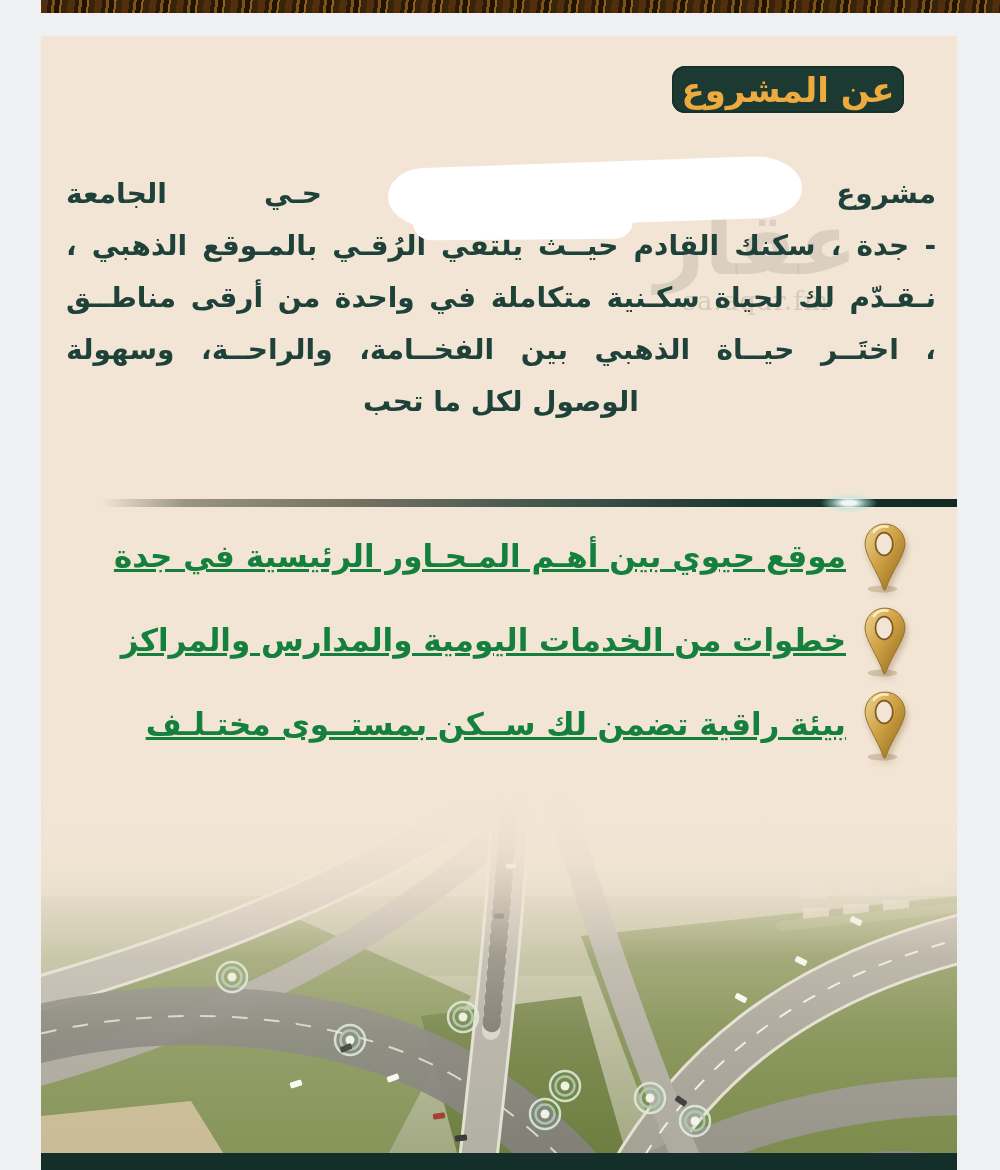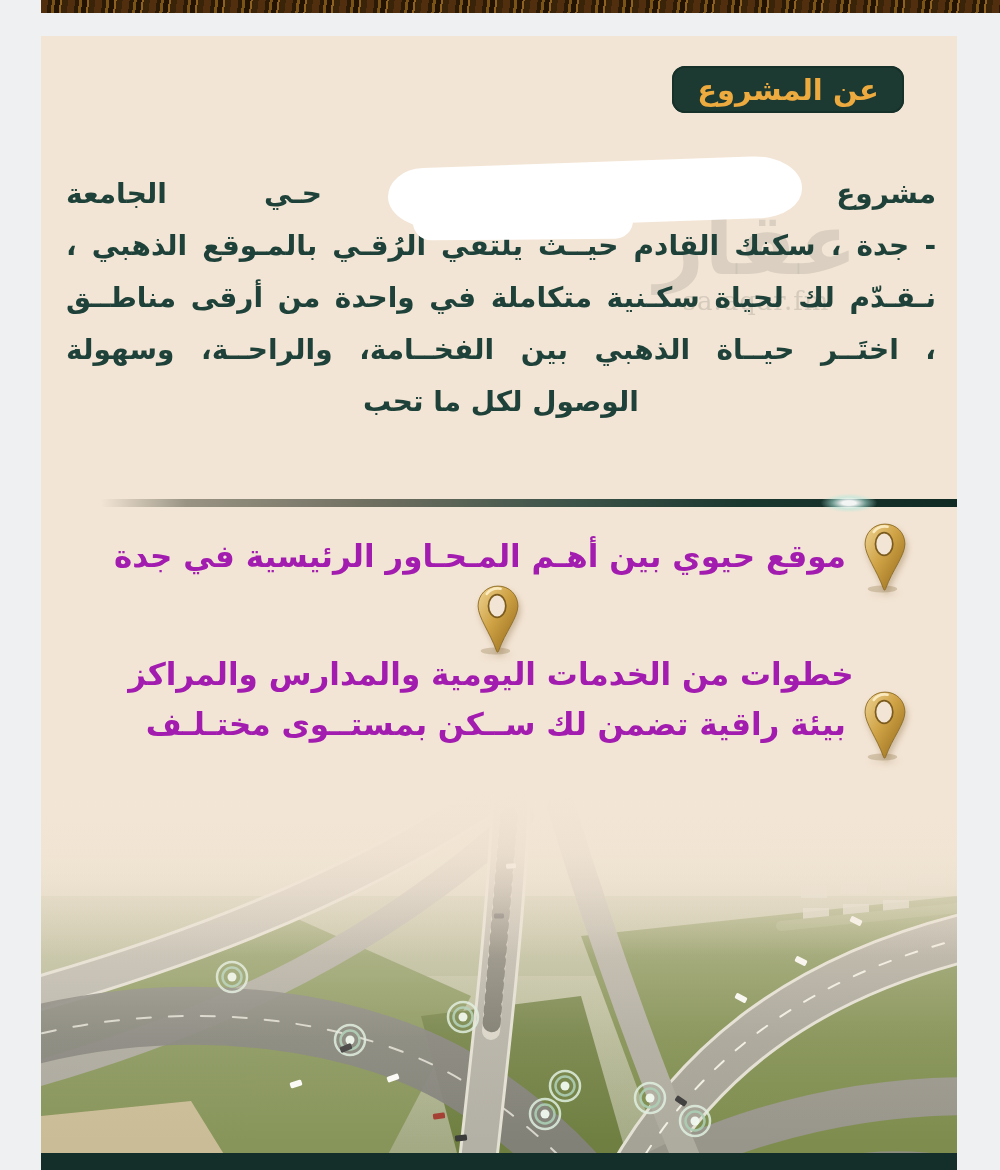--- a/index.html
+++ b/index.html
@@ -30,21 +30,21 @@
 
   
   .badge{
     position:absolute;top:66px;left:672px;width:232px;height:47px;
     background:#1d3a32;border-radius:13px;
     display:flex;align-items:center;justify-content:center;
     box-shadow:0 0 0 2px #16302a inset;
     z-index:4;
   }
   .badge span{
-    color:#edaa3f;font-size:29px;font-weight:bold;direction:rtl;
+    color:#edaa3f;font-size:34px;font-weight:bold;direction:rtl;
     letter-spacing:.5px;
     text-align:center;
   }
 
   
   .watermark{
     position:absolute;left:600px;top:160px;width:230px;z-index:1;
     text-align:center;pointer-events:none;
   }
   .wm-ar{
@@ -101,24 +101,25 @@
   }
 
   
   .feature{
     position:absolute;left:30px;right:46px;height:78px;z-index:2;
     direction:rtl;display:flex;align-items:center;justify-content:flex-start;
   }
   .pin{width:52px;height:74px;margin-left:13px;flex:0 0 auto;display:block;
        filter:drop-shadow(2px 4px 3px rgba(120,90,40,.35));}
   .ftext{
-    font-size:31px;font-weight:bold;color:#a21caf;line-height:1.2;
+    font-size:31px;font-weight:bold;color:#15803d;line-height:1.2;
     white-space:nowrap;
-  }
-  .f1{top:482px;} .f2{top:546px;flex-direction:column;} .f3{top:650px;}
+    text-decoration:underline;
+  }
+  .f1{top:482px;} .f2{top:566px;} .f3{top:650px;}
 
   
   .photo{
     position:absolute;left:0;top:750px;width:916px;height:420px;overflow:hidden;
   }
   .photo svg{display:block;}
   .fog{
     position:absolute;left:0;top:0;right:0;height:170px;
     background:linear-gradient(to bottom,#f3e5d5 0%,rgba(243,229,213,.75) 40%,rgba(243,229,213,0) 100%);
   }

